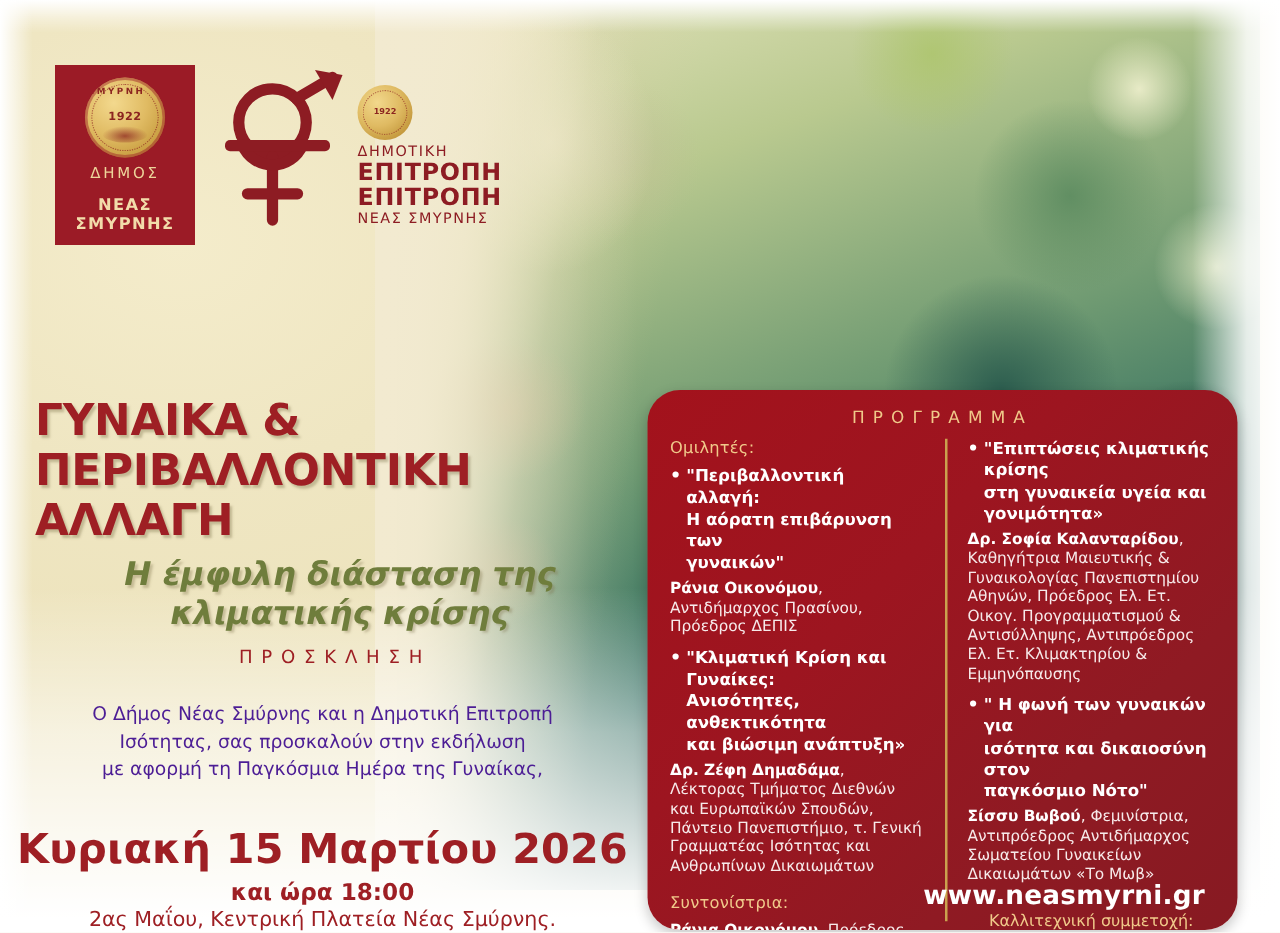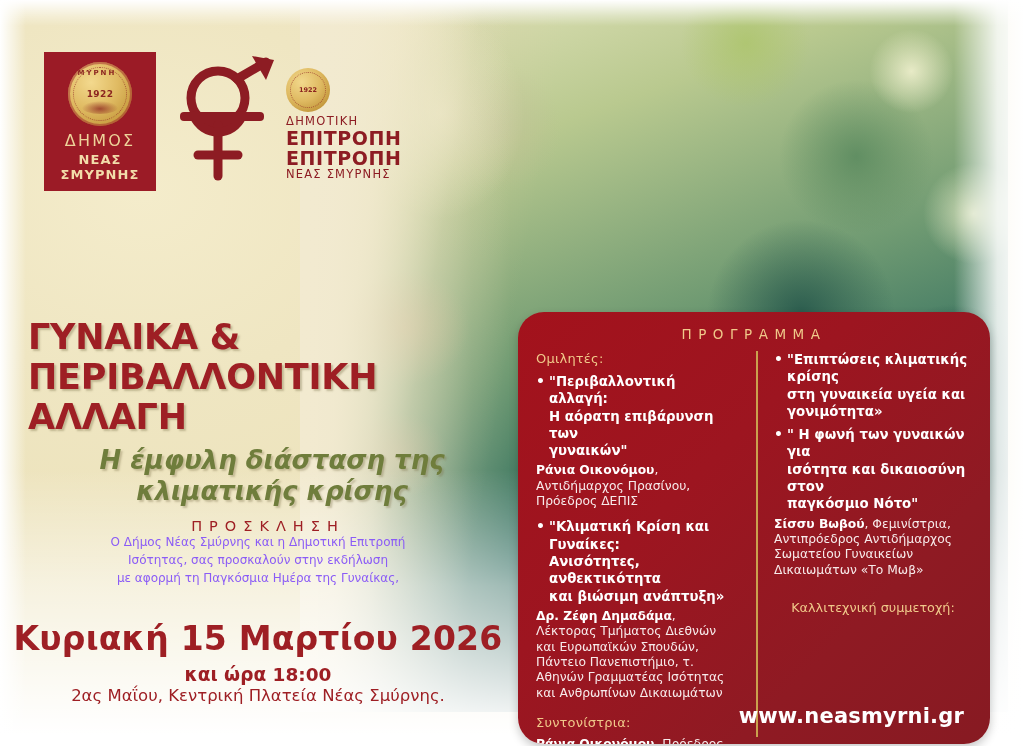--- a/index.html
+++ b/index.html
@@ -167,24 +167,24 @@
     font-weight: bold;
   }
   .seal-beast {
     position: absolute;
     left: 14px; right: 14px; bottom: 12px;
     height: 13px;
     background: radial-gradient(ellipse at 50% 60%, rgba(140,37,32,.75) 0%, rgba(140,37,32,0) 72%);
     border-radius: 50%;
   }
   .logo-muni-l1 {
-    font-size: 16px;
+    font-size: 12px;
     letter-spacing: 2.2px;
     color: #edd49a;
-    margin-bottom: 2px;
+    margin-bottom: 12px;
   }
   .logo-muni-l2 {
     font-size: 13px;
     font-weight: bold;
     letter-spacing: 1.1px;
     color: #f2dcaa;
   }
 
   .logo-equality {
     display: flex;
@@ -264,23 +264,23 @@
   .invite-word {
     margin-top: 10px;
     color: #9e1f24;
     font-size: 14.5px;
     letter-spacing: 7px;
     font-weight: normal;
     padding-left: 20px;
   }
 
   .invite-body {
-    margin-top: 0;
-    color: #8b5cf6;
-    font-size: 12px;
+    margin-top: 26px;
+    color: #4c1d95;
+    font-size: 15px;
     line-height: 1.48;
     padding: 0 24px;
   }
   .invite-body span { display:block; }
 
   .date-line {
     margin-top: 32px;
     color: #9e1f24;
     font-weight: bold;
     font-size: 33px;
@@ -507,41 +507,44 @@
           </div>
         </div>
 
         <div class="talk">
           <div class="talk-title">
             <span>"Κλιματική Κρίση και Γυναίκες:</span><br>
             <span>Ανισότητες, ανθεκτικότητα</span><br>
             <span>και βιώσιμη ανάπτυξη»</span>
           </div>
           <div class="talk-speaker">
-            <b>Δρ. Ζέφη Δημαδάμα</b><span>, Λέκτορας Τμήματος Διεθνών και Ευρωπαϊκών Σπουδών, Πάντειο Πανεπιστήμιο, τ. Αθηνών Γραμματέας Ισότητας και Ανθρωπίνων Δικαιωμάτων</span>
+            <b>Δρ. Ζέφη Δημαδάμα</b><span>, Λέκτορας Τμήματος Διεθνών και Ευρωπαϊκών Σπουδών, Πάντειο Πανεπιστήμιο, τ. Γενική Γραμματέας Ισότητας και Ανθρωπίνων Δικαιωμάτων</span>
           </div>
         </div>
 
         <div class="block-moderator">
           <div class="sec-label">Συντονίστρια:</div>
           <div class="mod-name">
             <b>Ράνια Οικονόμου</b><span>, Πρόεδρος της Δημοτικής Επιτροπής Ισότητας, Αντιδήμαρχος Πρασίνου, Πρόεδρος ΔΕΠΙΣ.</span>
           </div>
         </div>
 
       </div>
 
       <div class="pcol right">
 
         <div class="talk">
           <div class="talk-title">
             <span>"Επιπτώσεις κλιματικής κρίσης</span><br>
             <span>στη γυναικεία υγεία και</span><br>
             <span>γονιμότητα»</span>
           </div>
+          <div class="talk-speaker">
+            <b>Δρ. Σοφία Καλανταρίδου</b><span>, Καθηγήτρια Μαιευτικής &amp; Γυναικολογίας Πανεπιστημίου Αθηνών, Πρόεδρος Ελ. Ετ. Οικογ. Προγραμματισμού &amp; Αντισύλληψης, Αντιπρόεδρος Ελ. Ετ. Κλιμακτηρίου &amp; Εμμηνόπαυσης</span>
+          </div>
         </div>
 
         <div class="talk">
           <div class="talk-title">
             <span>" Η φωνή των γυναικών για</span><br>
             <span>ισότητα και δικαιοσύνη στον</span><br>
             <span>παγκόσμιο Νότο"</span>
           </div>
           <div class="talk-speaker">
             <b>Σίσσυ Βωβού</b><span>, Φεμινίστρια, Αντιπρόεδρος Αντιδήμαρχος Σωματείου Γυναικείων Δικαιωμάτων «Το Μωβ»</span>

